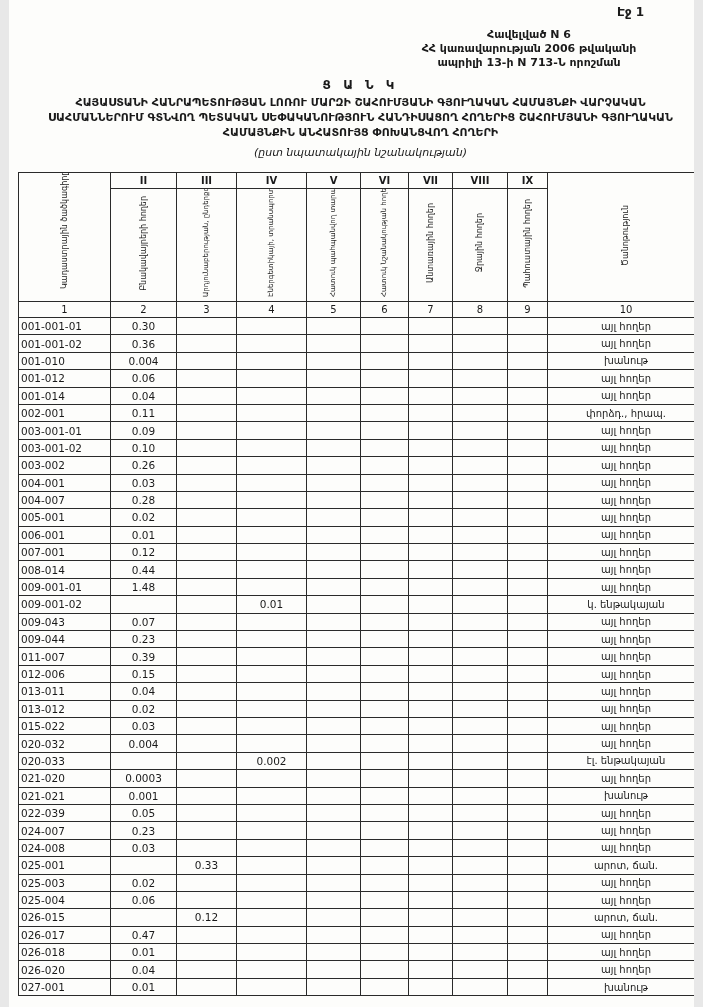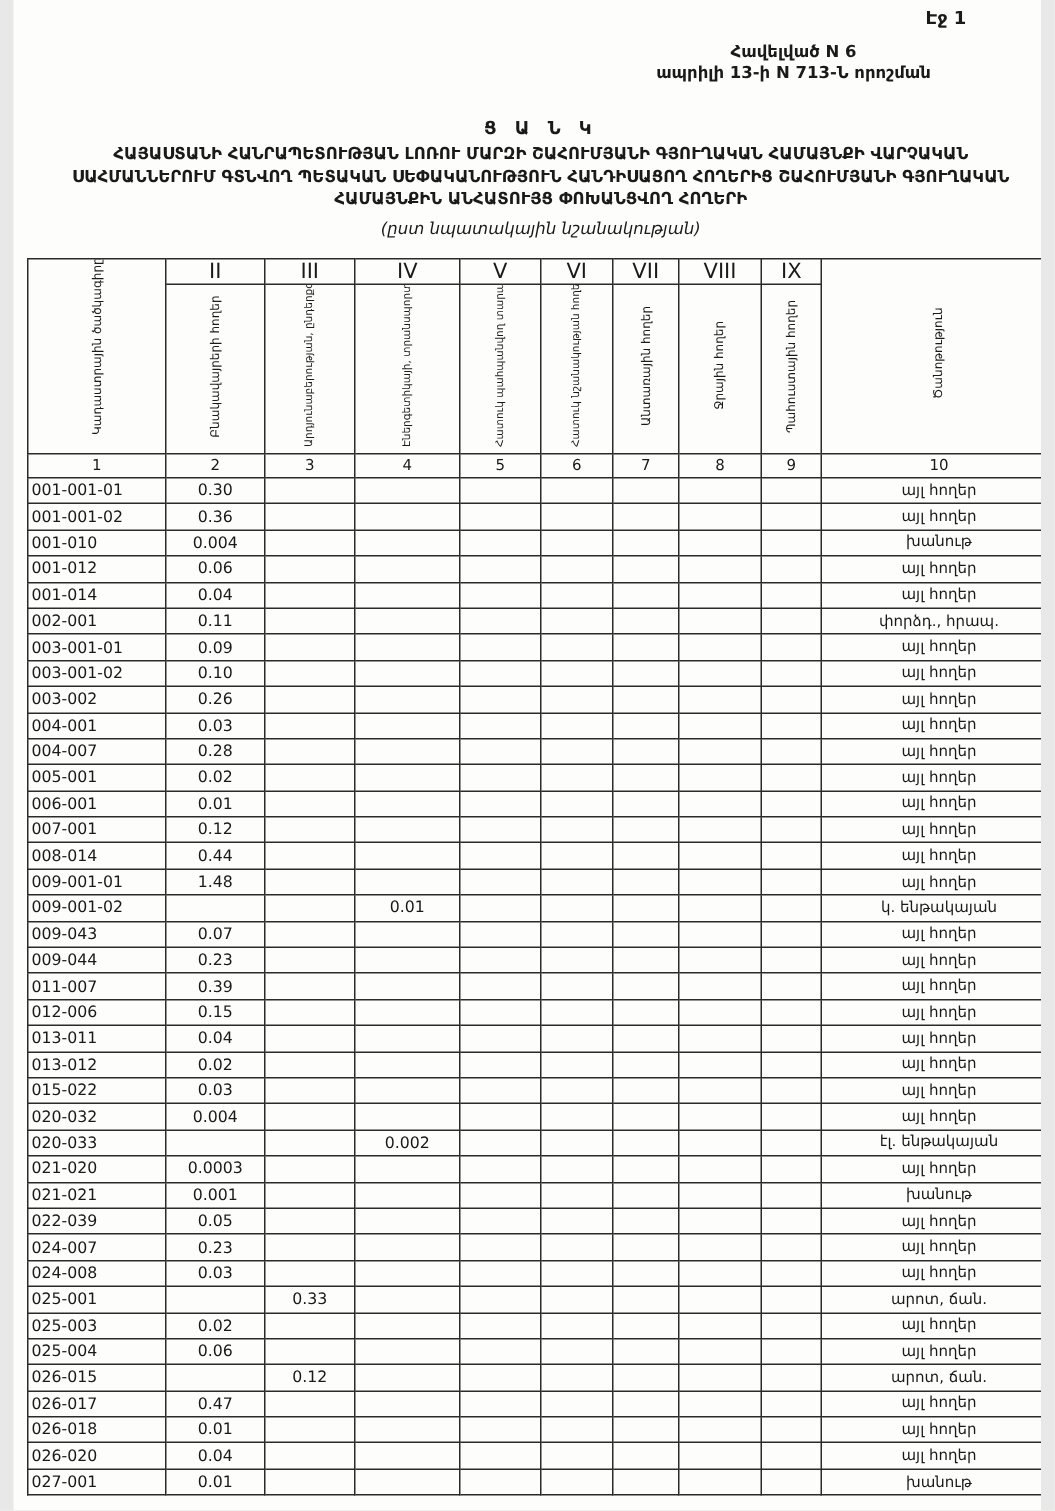--- a/index.html
+++ b/index.html
@@ -36,21 +36,21 @@
     position:absolute; top:172px; left:9px;
     border-collapse:collapse; table-layout:fixed;
     width:686px;
   }
   table.main th, table.main td {
     border:1px solid #2a2a2a;
     padding:0 2px;
     overflow:hidden;
     white-space:nowrap;
   }
-  th.roman { height:15px; font-size:14px; font-weight:normal; text-align:center; }
+  th.roman { height:15px; font-size:10px; font-weight:bold; text-align:center; }
   th.vhead {
     height:112px; font-weight:normal; vertical-align:middle; text-align:center;
     white-space:normal;
   }
   .vtext {
     writing-mode:vertical-rl;
     transform:rotate(180deg);
     display:inline-block;
     max-height:108px;
     font-size:7px; line-height:1.2;
@@ -65,20 +65,21 @@
 </style>
 </head>
 <body>
 
 <div class="page">
 
   <div class="page-number">Էջ 1</div>
 
   <div class="annex-block">
     <div>Հավելված N 6</div>
+    <div>ՀՀ կառավարության 2006 թվականի</div>
     <div>ապրիլի 13-ի N 713-Ն որոշման</div>
   </div>
 
   <div class="doc-title">Ց Ա Ն Կ</div>
   <div class="doc-subtitle">ՀԱՅԱՍՏԱՆԻ ՀԱՆՐԱՊԵՏՈՒԹՅԱՆ ԼՈՌՈՒ ՄԱՐԶԻ ՇԱՀՈՒՄՅԱՆԻ ԳՅՈՒՂԱԿԱՆ ՀԱՄԱՅՆՔԻ ՎԱՐՉԱԿԱՆ ՍԱՀՄԱՆՆԵՐՈՒՄ ԳՏՆՎՈՂ ՊԵՏԱԿԱՆ ՍԵՓԱԿԱՆՈՒԹՅՈՒՆ ՀԱՆԴԻՍԱՑՈՂ ՀՈՂԵՐԻՑ ՇԱՀՈՒՄՅԱՆԻ ԳՅՈՒՂԱԿԱՆ ՀԱՄԱՅՆՔԻՆ ԱՆՀԱՏՈՒՅՑ ՓՈԽԱՆՑՎՈՂ ՀՈՂԵՐԻ</div>
   <div class="doc-note">(ըստ նպատակային նշանակության)</div>
 
   <table class="main">
     <colgroup>
       <col style="width:92px">

